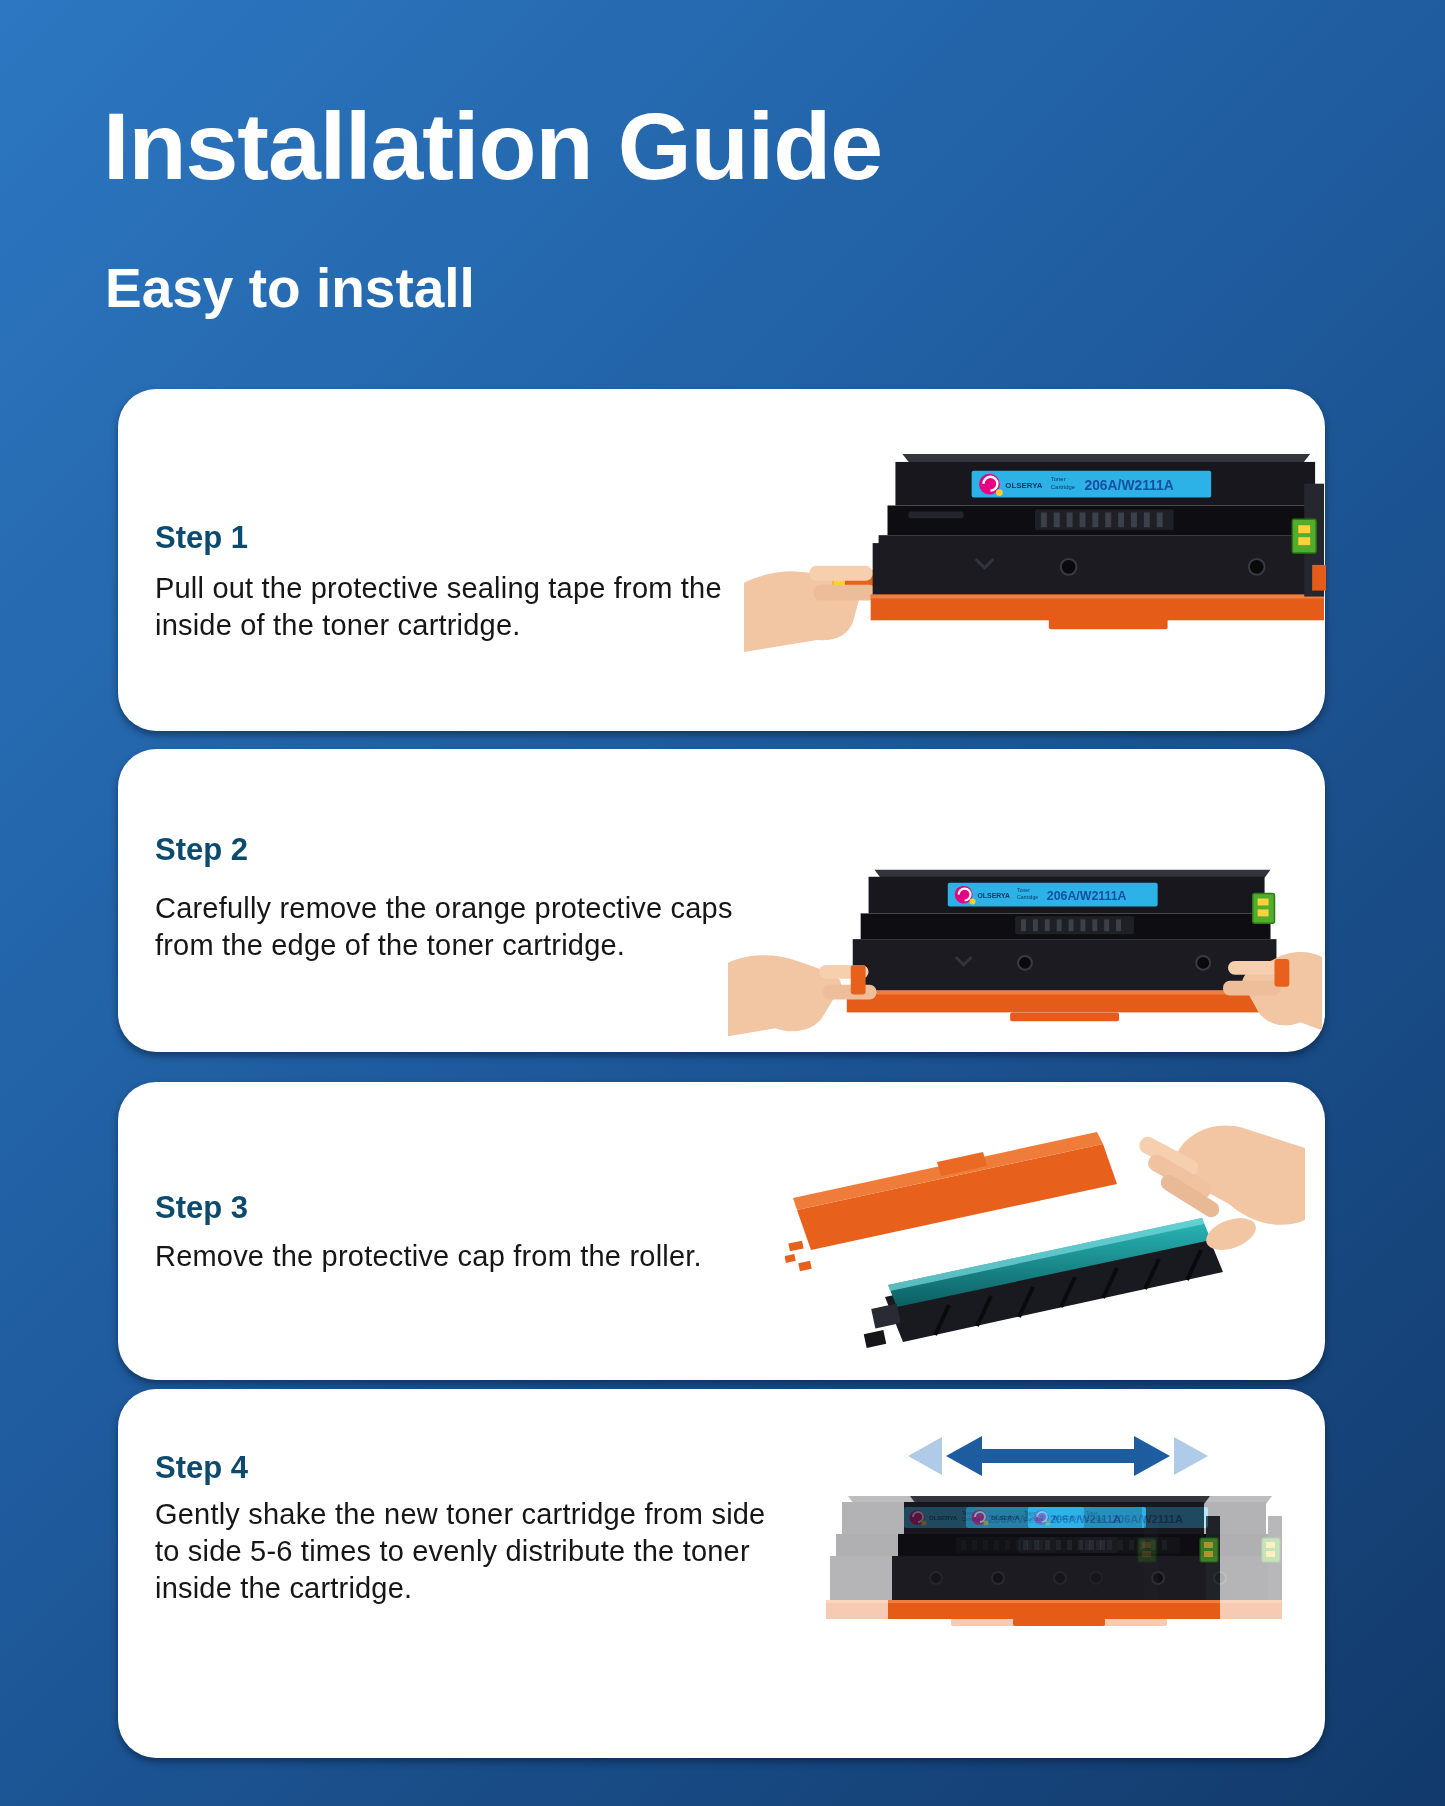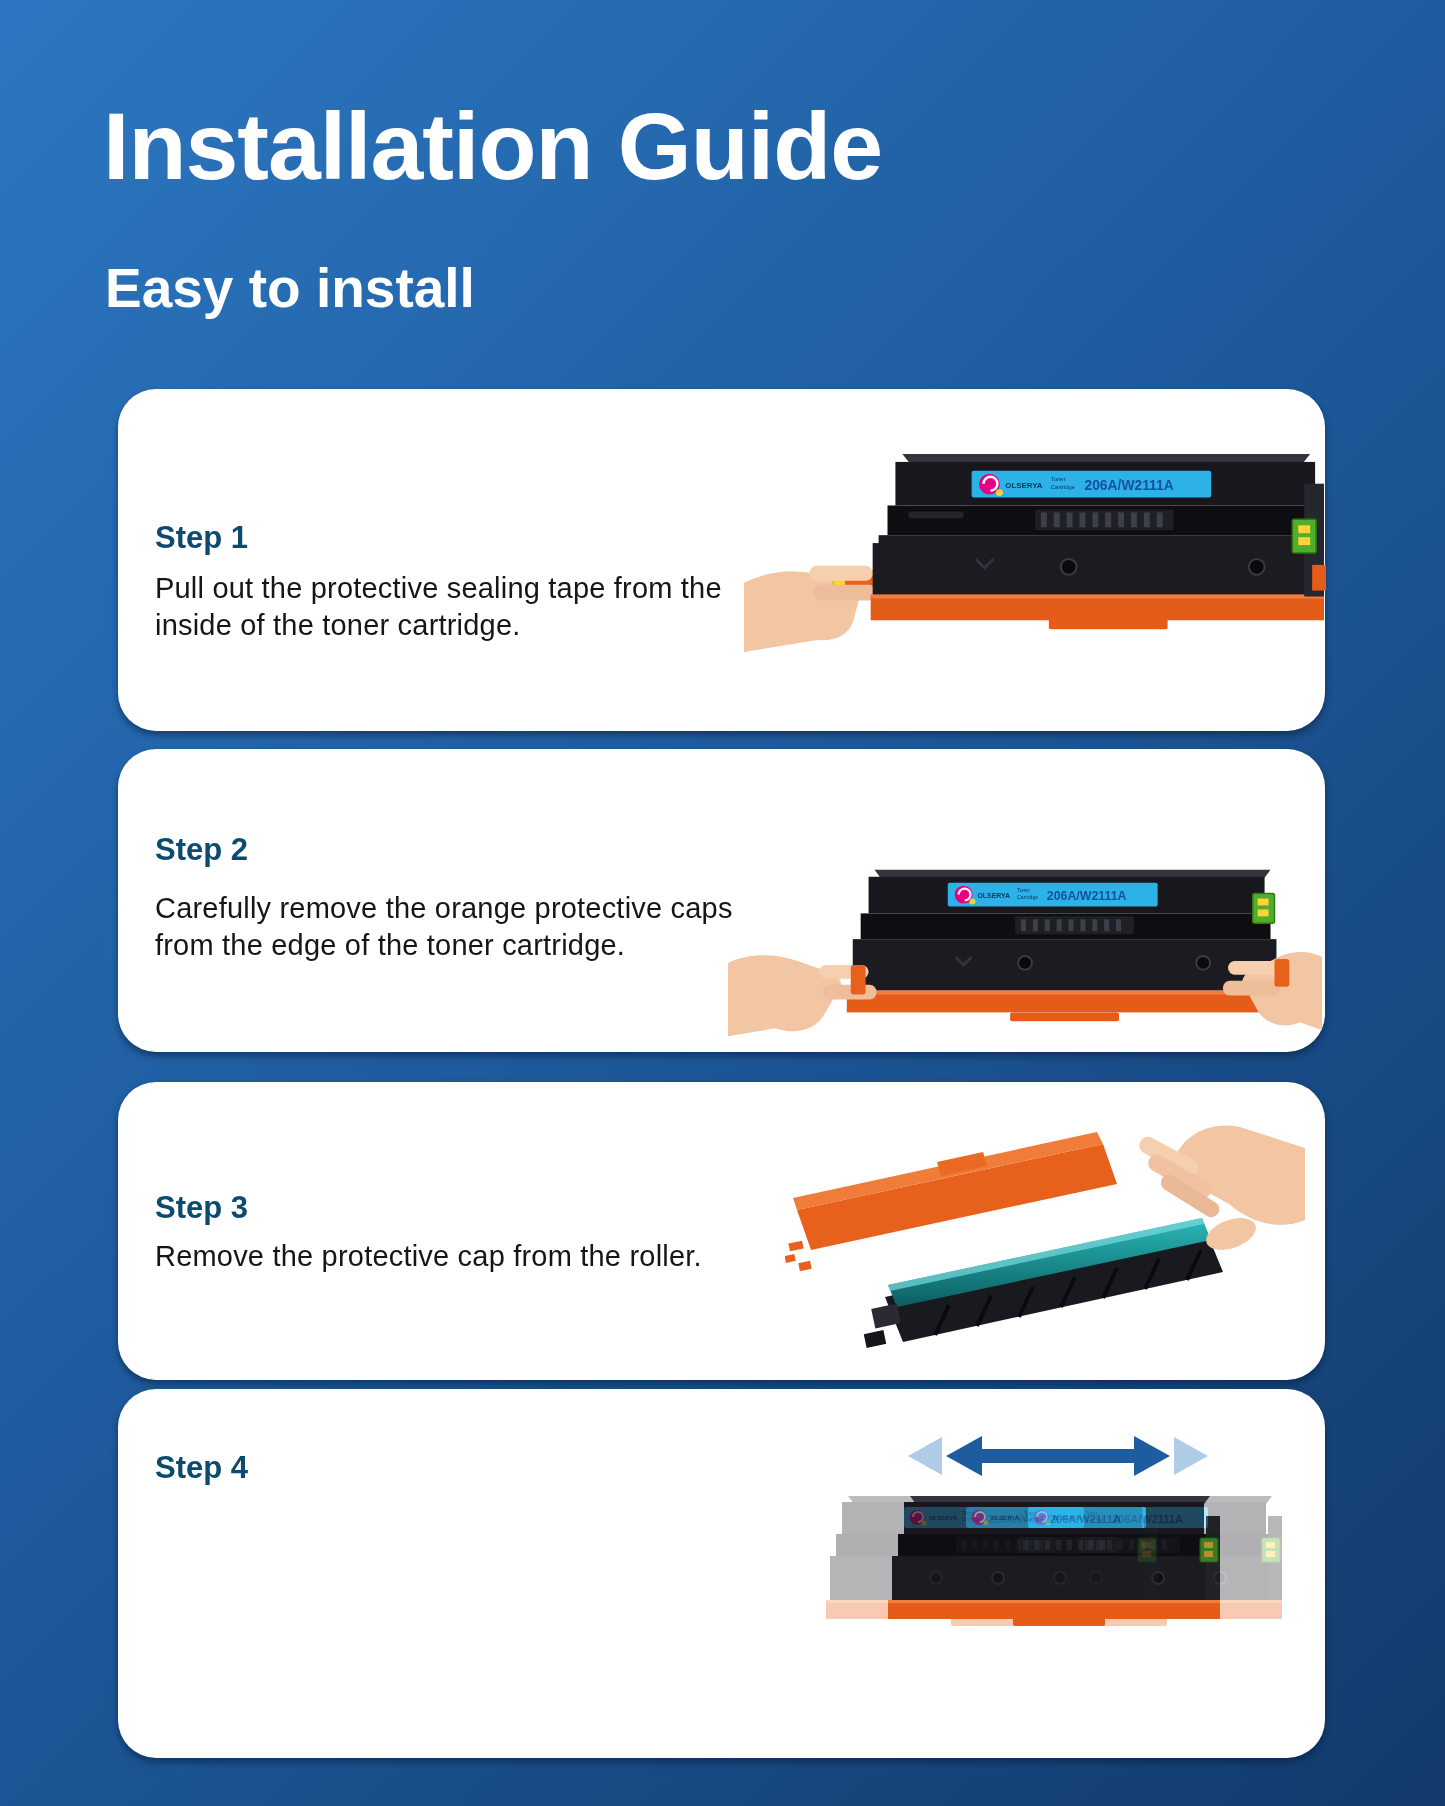--- a/index.html
+++ b/index.html
@@ -253,20 +253,23 @@
       <rect x="352" y="56" width="64" height="17" rx="8" fill="#f6cfae" transform="rotate(28 384 64)"></rect>
       <rect x="360" y="76" width="70" height="17" rx="8" fill="#f0c2a0" transform="rotate(30 395 84)"></rect>
       <rect x="372" y="96" width="66" height="16" rx="8" fill="#e9b996" transform="rotate(32 405 104)"></rect>
       <ellipse cx="446" cy="142" rx="26" ry="14" fill="#f2c5a3" transform="rotate(-20 446 142)"></ellipse>
     </g>
   </svg>
 </div>
 
 <div id="card4" class="card">
   <div class="step-label">Step 4</div>
+  <div class="step-desc">Gently shake the new toner cartridge from side
+to side 5-6 times to evenly distribute the toner
+inside the cartridge.</div>
 
   <svg class="illus" viewBox="0 0 500 222" xmlns="http://www.w3.org/2000/svg">
 
     <g>
       <polygon points="100,36 134,17 134,55" fill="#b0cbe7"></polygon>
       <polygon points="400,36 366,17 366,55" fill="#b0cbe7"></polygon>
       <g fill="#1d5c9f">
         <polygon points="138,36 174,16 174,56"></polygon>
         <polygon points="362,36 326,16 326,56"></polygon>
         <rect x="172" y="29" width="156" height="14"></rect>

